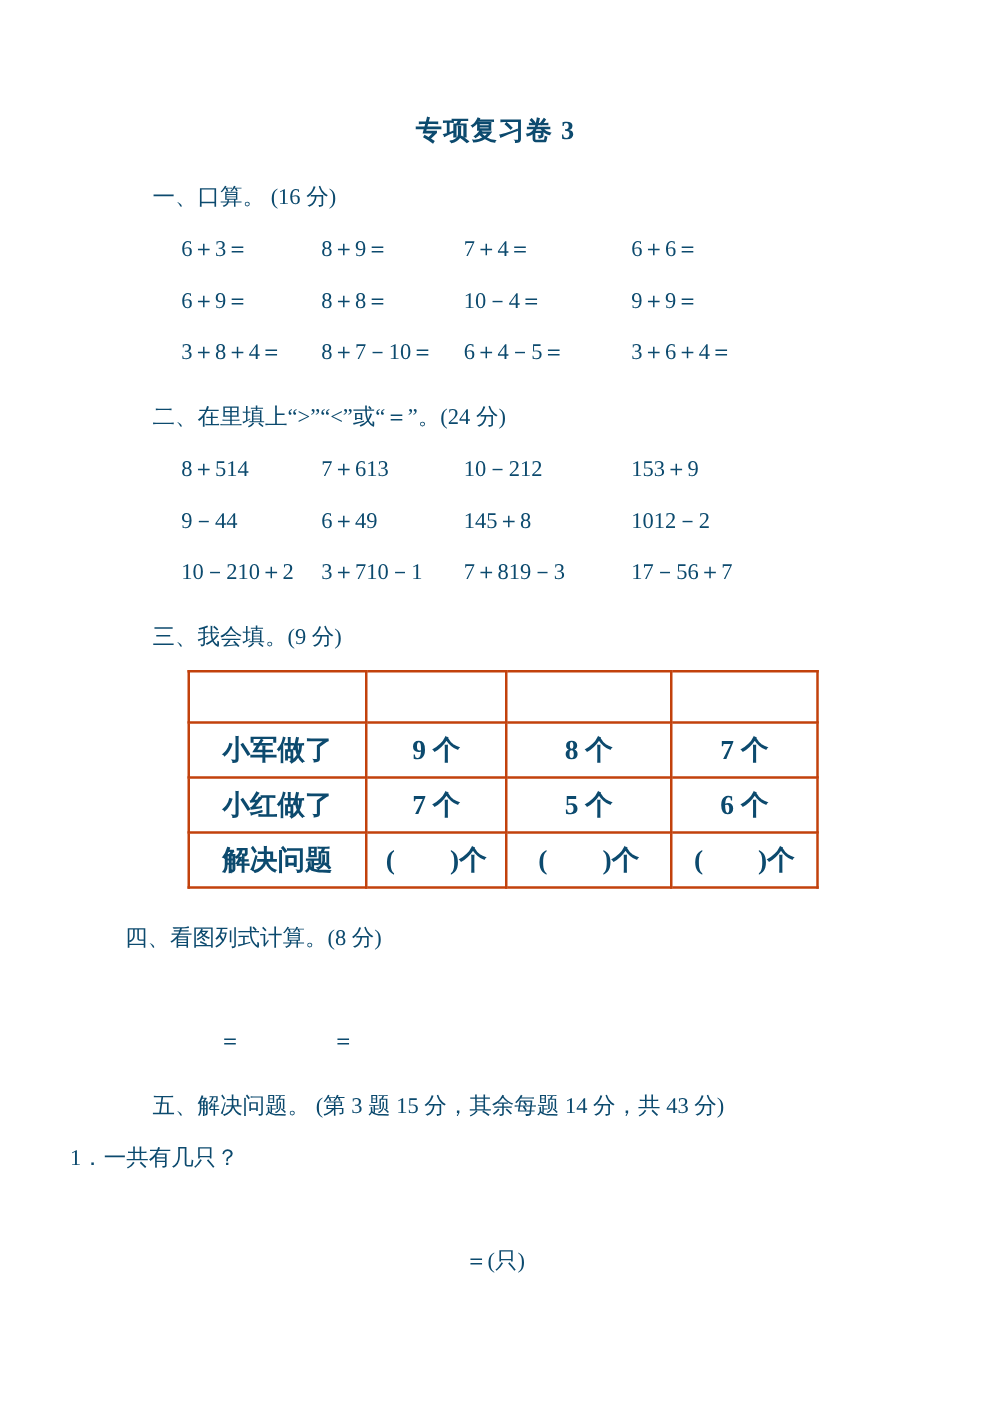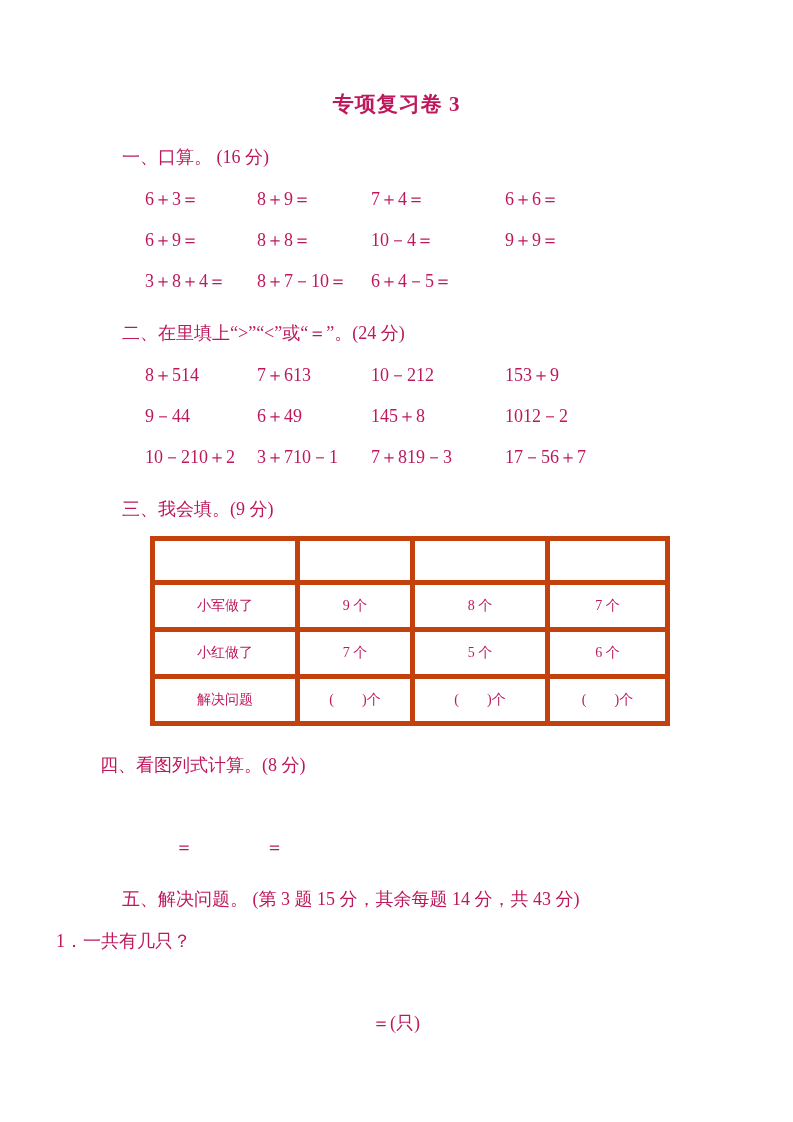--- a/index.html
+++ b/index.html
@@ -3,21 +3,21 @@
 <meta charset="utf-8">
 <style>
   html, body { margin:0; padding:0; background:#ffffff; }
   .page {
     position: relative;
     width: 793px;
     height: 1122px;
     box-sizing: border-box;
     padding-top: 90px;
     background: #ffffff;
-    color: #be185d;
+    color: #0c4a6e;
     font-family: "Liberation Serif", "DejaVu Serif", serif;
     font-size: 18px;
     overflow: hidden;
   }
   .title {
     margin: 0;
     font-size: 21px;
     font-weight: bold;
     text-align: center;
     line-height: 28px;
@@ -36,25 +36,25 @@
     margin: 0 10px 15px 145px;
     line-height: 26px;
   }
   .calc-row span { white-space: pre; }
   .fill-table {
     border-collapse: collapse;
     margin: 14px 0 0 150px;
     table-layout: fixed;
   }
   .fill-table td, .fill-table th {
-    border: 5px solid #c2410c;
+    border: 2px solid #c2410c;
     text-align: center;
     vertical-align: middle;
-    font-weight: normal;
-    font-size: 14px;
+    font-weight: bold;
+    font-size: 22px;
     padding: 0;
     white-space: pre;
   }
   .fill-table .c0 { width: 140px; }
   .fill-table .c1 { width: 110px; }
   .fill-table .c2 { width: 130px; }
   .fill-table .c3 { width: 115px; }
   .fill-table .header-row th { height: 39px; }
   .fill-table .data-row td { height: 42px; }
   .equals-row {
@@ -91,20 +91,21 @@
     <div class="calc-row">
       <span>6＋9＝</span>
       <span>8＋8＝</span>
       <span>10－4＝</span>
       <span>9＋9＝</span>
     </div>
     <div class="calc-row">
       <span>3＋8＋4＝</span>
       <span>8＋7－10＝</span>
       <span>6＋4－5＝</span>
+      <span>3＋6＋4＝</span>
     </div>
   </div>
 
   <div class="heading">二、在里填上“&gt;”“&lt;”或“＝”。(24 分)</div>
   <div class="calc-grid">
     <div class="calc-row">
       <span>8＋514</span>
       <span>7＋613</span>
       <span>10－212</span>
       <span>153＋9</span>

